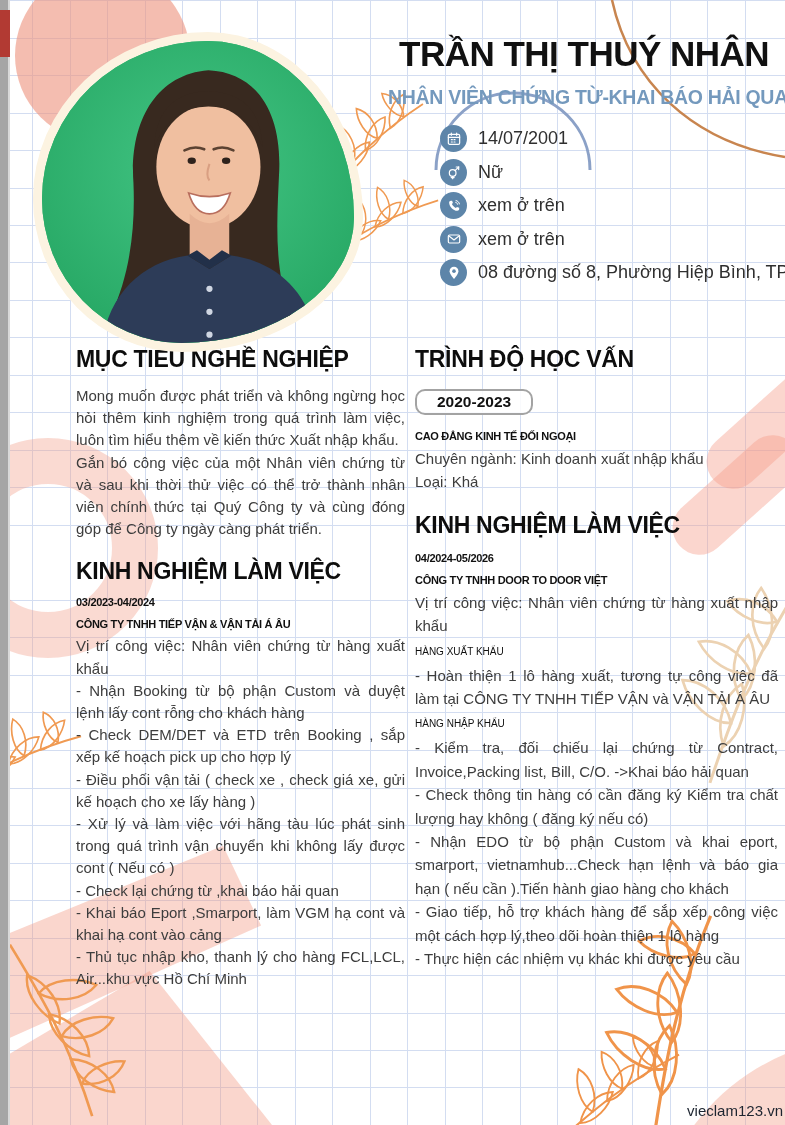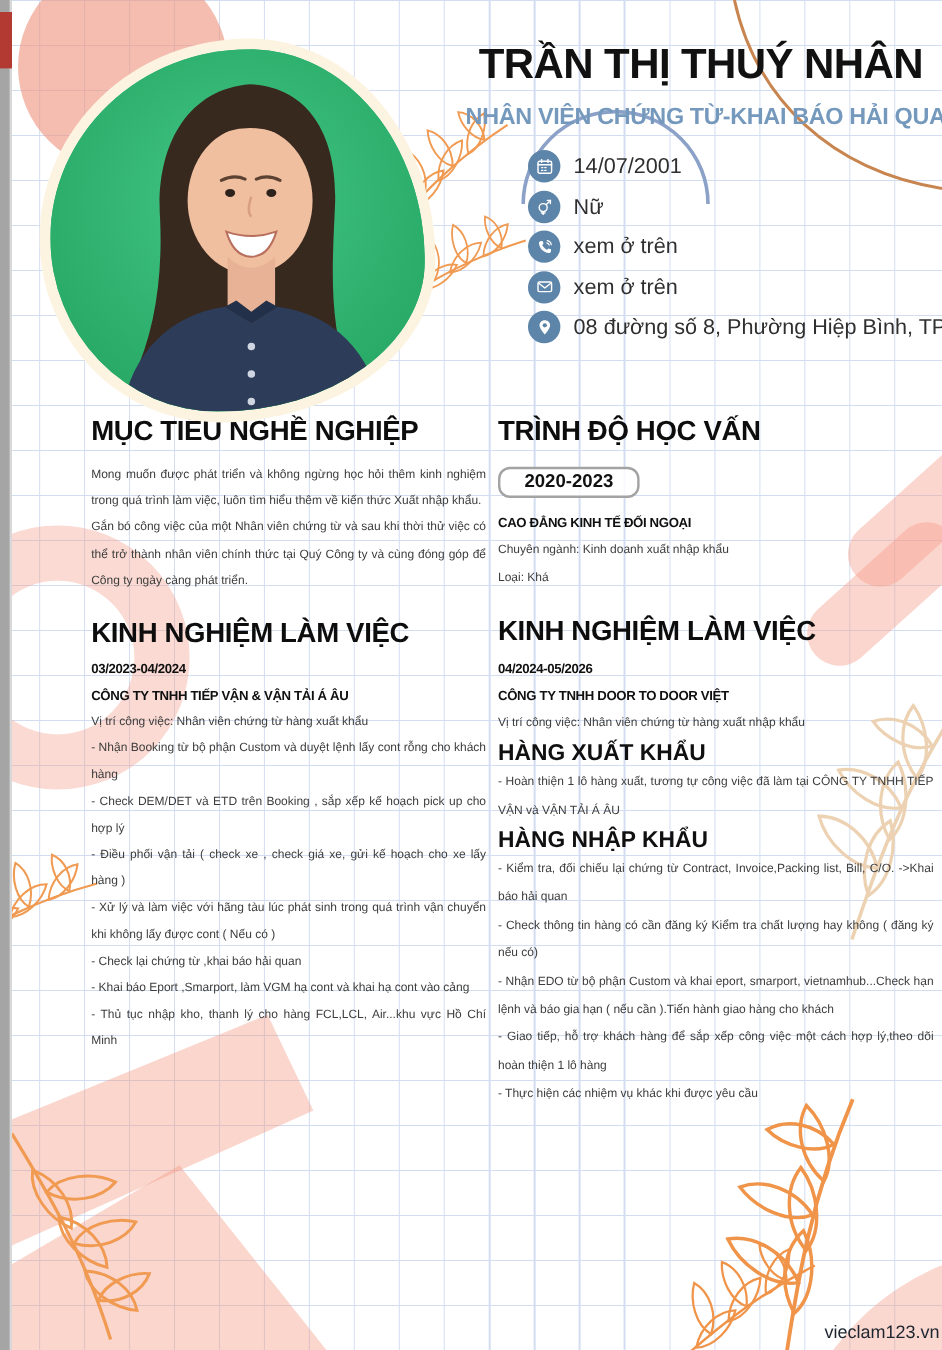--- a/index.html
+++ b/index.html
@@ -47,27 +47,27 @@
   .c-row{display:flex;align-items:center;height:33.5px;}
   .c-ico{width:27px;height:27px;border-radius:50%;background:#5d85a9;flex:0 0 27px;
     display:flex;align-items:center;justify-content:center;margin-right:11px;}
   .c-ico svg{width:16px;height:16px;}
   .c-txt{font-size:18px;color:#2f2f2f;white-space:nowrap;}
   
   .col{z-index:5;}
   .col-left{left:76px;top:346px;width:329px;}
   .col-right{left:415px;top:346px;width:363px;}
   h2{font-size:23px;font-weight:800;color:#0d0d0d;margin:0 0 12px;letter-spacing:-0.3px;white-space:nowrap;}
-  .body{font-size:10px;color:#3d3d3d;line-height:22.2px;text-align:justify;margin:0;}
+  .body{font-size:15px;color:#3d3d3d;line-height:22.2px;text-align:justify;margin:0;}
   .col-right .body{line-height:23.4px;}
   .meta{font-size:11px;font-weight:700;color:#101010;line-height:22px;margin:0;letter-spacing:-0.3px;}
   .mt6{margin-top:6px;} .mt18{margin-top:18px;}
   .badge{display:inline-block;min-width:66px;text-align:center;border:2px solid #a3a3a3;border-radius:10px;
     padding:2px 20px;font-size:15.5px;font-weight:700;color:#111;background:rgba(255,255,255,.85);margin:4px 0 10px;}
-  .subhead{font-size:19px;font-weight:700;color:#101010;line-height:24px;margin:2px 0 0;}
+  .subhead{font-size:10px;font-weight:400;color:#101010;line-height:24px;margin:2px 0 0;}
   
   .watermark{right:2px;bottom:6px;font-size:15px;color:#1d2530;z-index:20;text-align:right;}
 </style>
 </head>
 <body>
 
 <svg width="0" height="0" style="position:absolute">
   <symbol id="leafbr" viewBox="0 0 100 125">
     <g fill="none" stroke="currentColor" stroke-width="2">
       <path d="M8 122 C28 88 52 48 92 8"></path>

